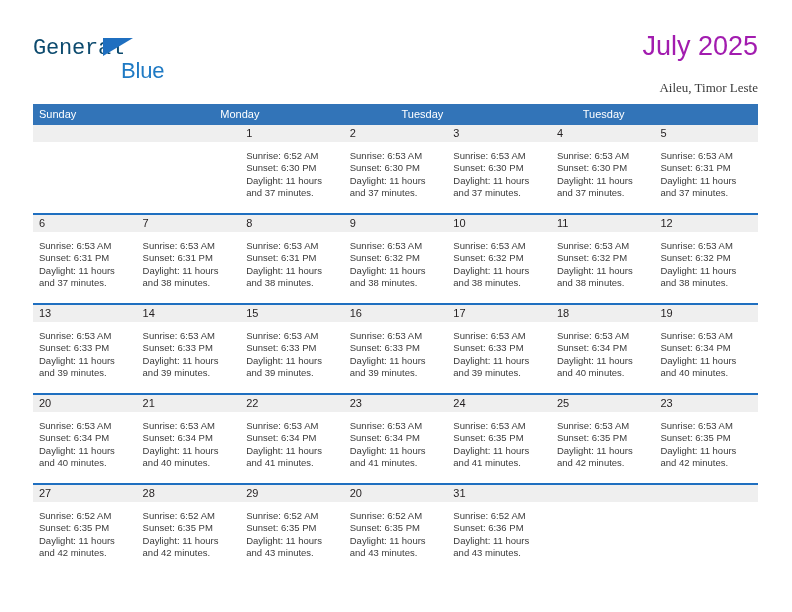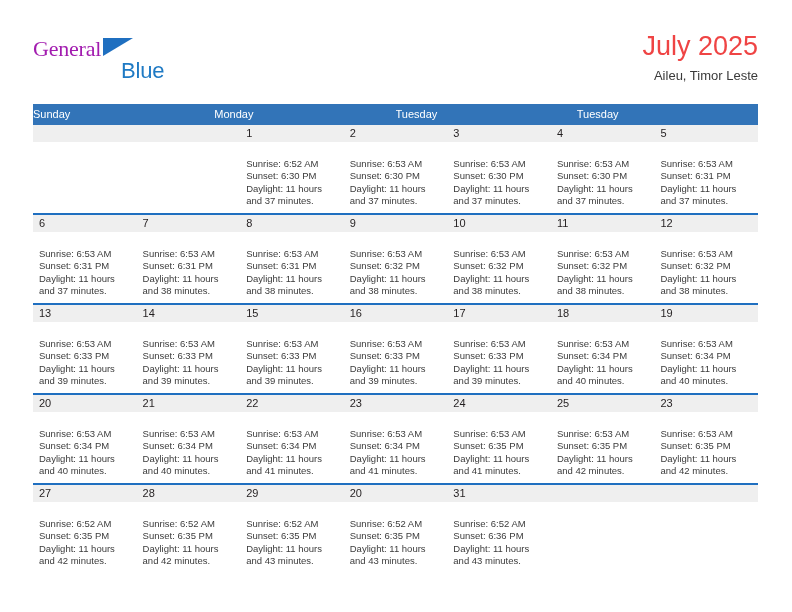--- a/index.html
+++ b/index.html
@@ -35,22 +35,22 @@
     top: 6px;
     width: 150px;
     height: 52px;
   }
   .brand-general {
     position: absolute;
     left: 0;
     top: 0;
     font-size: 22px;
     letter-spacing: -0.2px;
-    color: #a21caf;
-    font-family: Liberation Serif, serif;
+    color: #0c4a6e;
+    font-family: Liberation Mono, monospace;
   }
   .brand-tri {
     position: absolute;
     left: 70px;
     top: 2px;
     width: 0;
     height: 0;
     border-left: 30px solid #1f6fc0;
     border-bottom: 18px solid transparent;
   }
@@ -65,49 +65,51 @@
   }
 
   .title-block {
     position: absolute;
     right: 0;
     top: 0;
     text-align: right;
   }
   .cal-title {
     font-size: 27px;
-    color: #ef4444;
+    color: #a21caf;
     line-height: 32px;
     white-space: nowrap;
   }
   .cal-subtitle {
     font-size: 13px;
     color: #3a3a3a;
     line-height: 20px;
-    margin-top: 4px;
+    margin-top: 16px;
     white-space: nowrap;
+    font-family: Liberation Serif, serif;
   }
 
   
   .calendar {
     position: absolute;
     left: 33px;
     top: 104px;
     width: 725px;
   }
   .weekday-row {
     display: flex;
     background: #3274b8;
     height: 21px;
   }
   .weekday {
     flex: 1 1 0;
     color: #ffffff;
     font-size: 11px;
     line-height: 21px;
+    padding-left: 6px;
     box-sizing: border-box;
     white-space: nowrap;
     overflow: hidden;
   }
 
   .week {
     position: relative;
     border-top: 2px solid #1f6fc0;
   }
   .week:first-of-type {
@@ -126,21 +128,21 @@
   .cell .daynum-band {
     background: #efefef;
     height: 17px;
     line-height: 17px;
     font-size: 11px;
     color: #231f20;
     padding-left: 6px;
     box-sizing: border-box;
   }
   .cell .info {
-    padding: 16px 5px 0 6px;
+    padding: 8px 5px 0 6px;
     font-size: 9.5px;
     line-height: 12.4px;
     color: #3b3b3b;
   }
   .cell .info div {
     white-space: nowrap;
   }
   .cell.empty .daynum-band {
     background: #efefef;
   }

